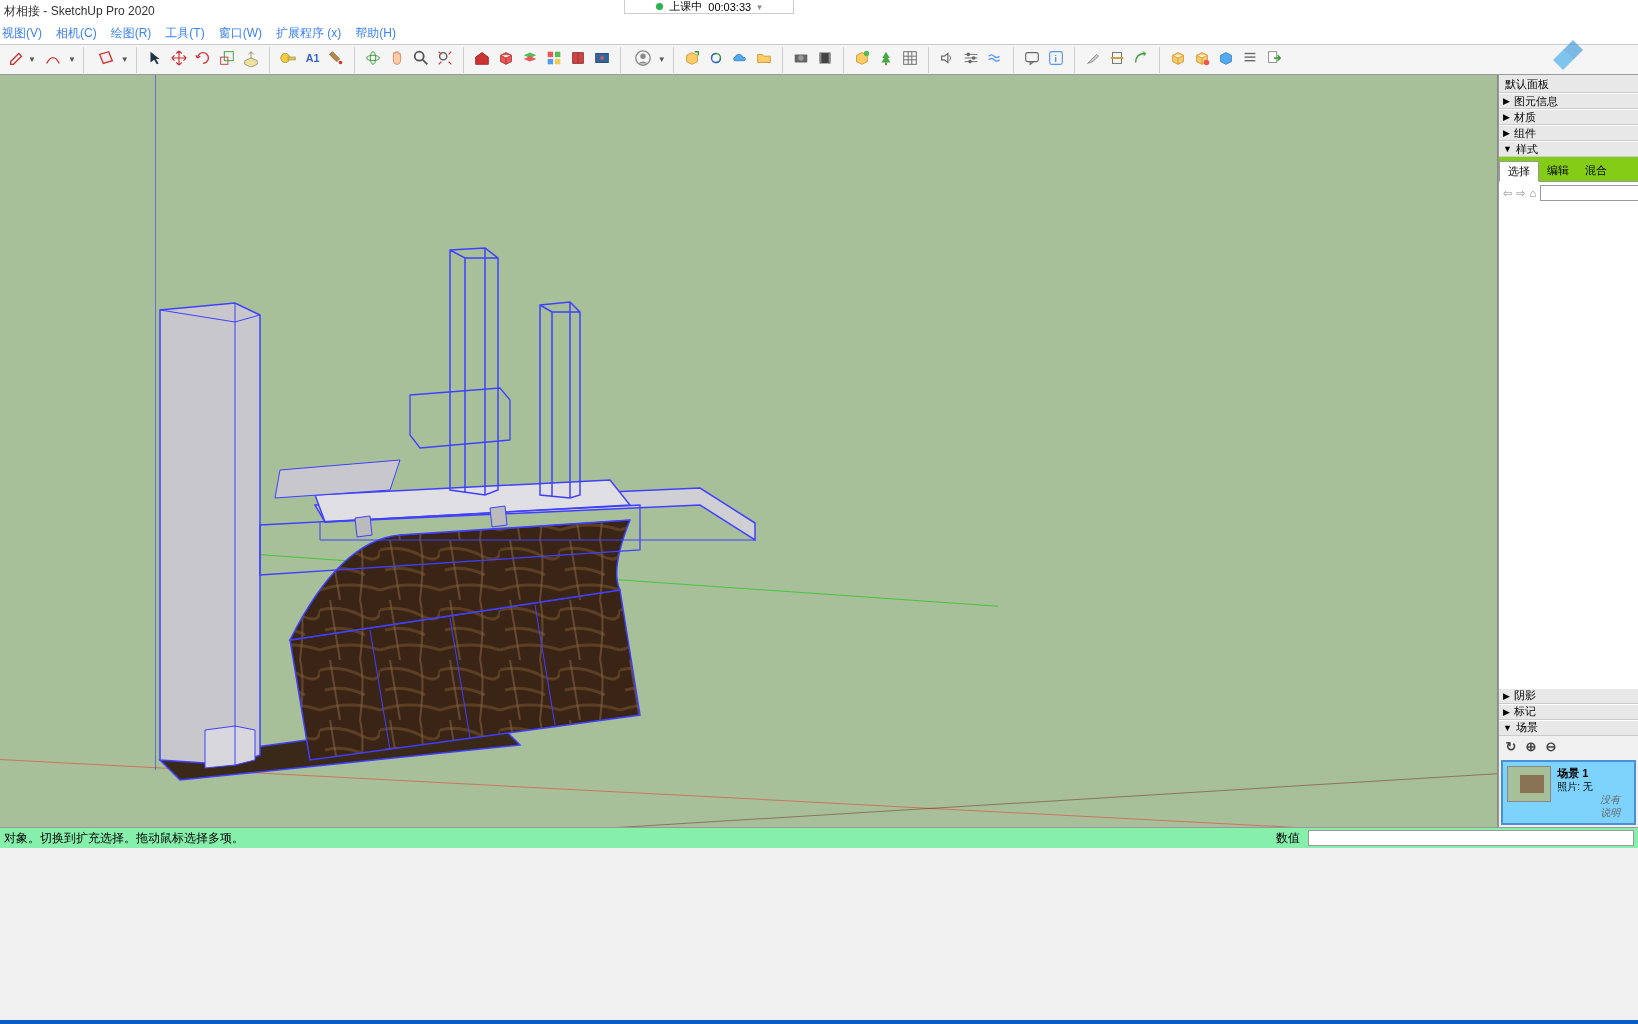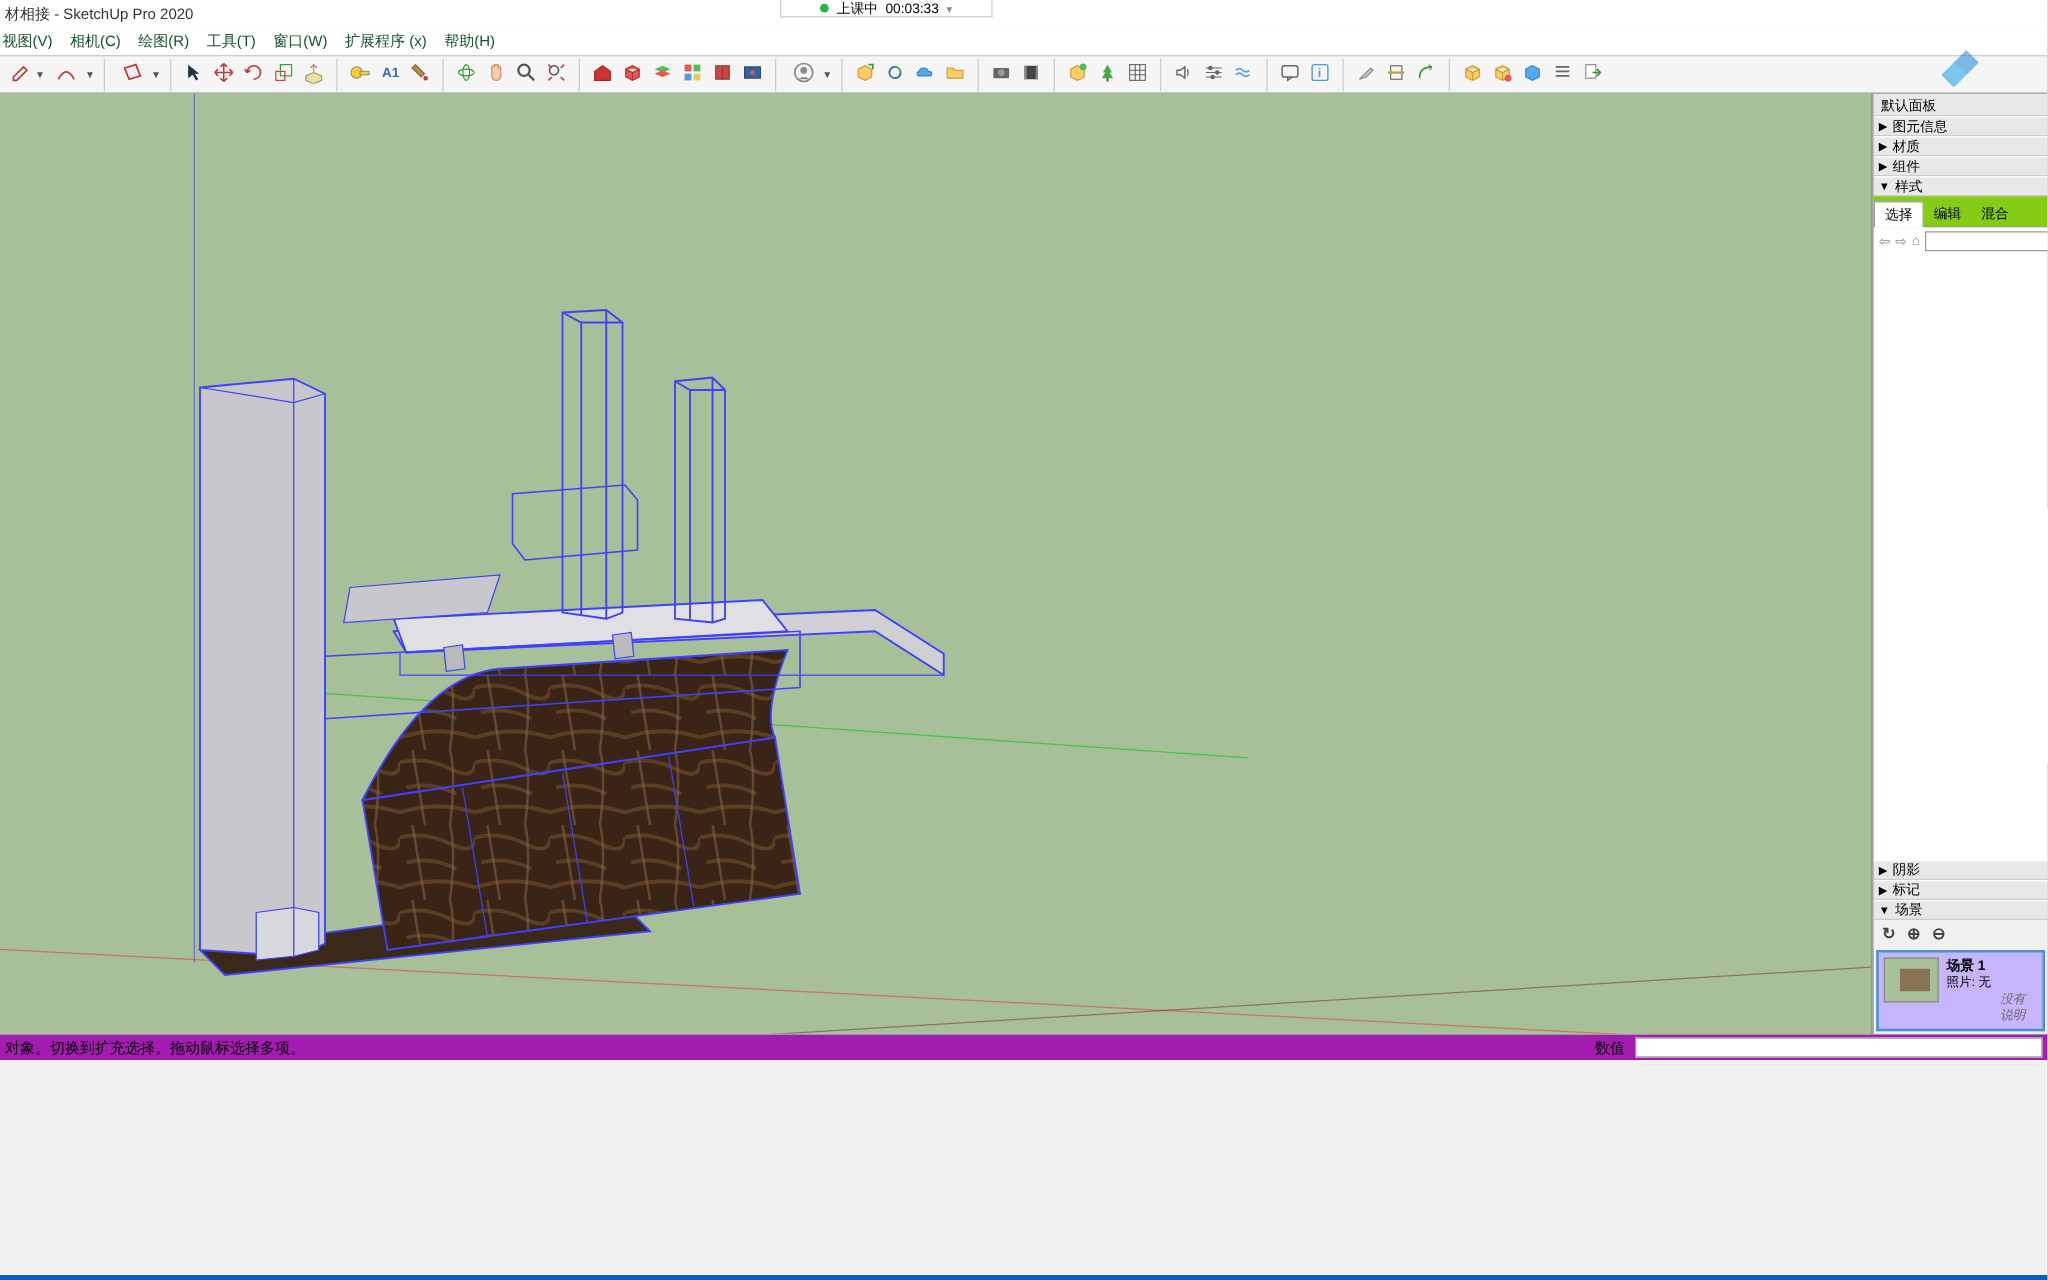--- a/index.html
+++ b/index.html
@@ -4,21 +4,21 @@
 <style>
 * { margin: 0; padding: 0; box-sizing: border-box; font-family: "Microsoft YaHei", Arial, sans-serif; }
 body { width: 1638px; height: 1024px; background: #f0f0f0; overflow: hidden; position: relative; }
 
 .title-bar { height: 22px; background: #fff; display: flex; align-items: center; font-size: 12px; padding-left: 4px; color: #333; }
 
 .header-overlay { position: absolute; top: 0; left: 624px; width: 170px; height: 14px; background: #fff; border: 1px solid #ccc; border-top: none; display: flex; align-items: center; justify-content: center; gap: 6px; font-size: 11px; }
 .rec-dot { width: 7px; height: 7px; border-radius: 50%; background: #2bb24c; }
 .dd-arrow { font-size: 9px; color: #888; }
 
-.menu-bar { height: 22px; background: #fff; display: flex; align-items: center; font-size: 12px; gap: 14px; padding-left: 2px; color: #14532d; }
+.menu-bar { height: 22px; background: #fff; display: flex; align-items: center; font-size: 12px; gap: 14px; padding-left: 2px; color: #3b82f6; }
 .menu-bar span { cursor: default; }
 
 .toolbar { height: 31px; background: #f5f5f5; border-top: 1px solid #ccc; border-bottom: 1px solid #999; display: flex; align-items: center; padding: 0 2px; position: relative; }
 .tb-group { display: flex; align-items: center; gap: 2px; padding: 0 4px; }
 .divider { width: 1px; height: 26px; background: #ccc; margin: 0 3px; }
 .tb-btn { width: 22px; height: 22px; display: flex; align-items: flex-start; justify-content: center; cursor: pointer; }
 .tb-btn.wide { width: 30px; }
 .tb-btn svg { width: 18px; height: 18px; }
 .dd { font-size: 8px; color: #555; margin-left: -2px; }
 .watermark { position: absolute; right: 50px; top: -5px; width: 50px; height: 40px; }
@@ -43,28 +43,28 @@
 
 .style-nav { display: flex; align-items: center; gap: 4px; padding: 3px 4px; background: #fff; font-size: 11px; }
 .style-nav-btn { width: 14px; height: 14px; display: flex; align-items: center; justify-content: center; color: #888; cursor: pointer; }
 .style-nav input { flex: 1; height: 16px; border: 1px solid #999; font-size: 10px; padding: 0 2px; }
 
 .style-list { flex: 1; background: #fff; }
 
 .scene-toolbar { display: flex; gap: 4px; padding: 3px 4px; align-items: center; background: #f0f0f0; }
 .scene-btn { width: 16px; height: 16px; display: flex; align-items: center; justify-content: center; cursor: pointer; font-size: 13px; font-weight: bold; color: #444; }
 
-.scene-item { display: flex; gap: 6px; padding: 4px; border: 2px solid #4a90d9; background: #c4b5fd; margin: 2px; }
+.scene-item { display: flex; gap: 6px; padding: 4px; border: 2px solid #4a90d9; background: #7dd3fc; margin: 2px; }
 .scene-thumb { width: 50px; height: 36px; background: #a8c09a; border: 1px solid #888; position: relative; }
 .scene-thumb::after { content: ''; position: absolute; left: 12px; top: 8px; width: 24px; height: 18px; background: #8a7355; }
 .scene-info { font-size: 10px; line-height: 1.3; }
 .scene-name { font-weight: bold; font-size: 11px; }
 .scene-sub { font-style: italic; color: #666; margin-left: 43px; }
 
-.status-bar { height: 21px; background: #a21caf; border-top: 1px solid #999; display: flex; align-items: center; font-size: 12px; }
+.status-bar { height: 21px; background: #86efac; border-top: 1px solid #999; display: flex; align-items: center; font-size: 12px; }
 .status-left { flex: 1; padding-left: 4px; }
 .status-right { width: 370px; display: flex; align-items: center; }
 .status-label { padding: 0 8px; }
 .status-input { flex: 1; height: 16px; border: 1px solid #999; background: #fff; margin-right: 4px; }
 
 .taskbar { position: absolute; bottom: 0; left: 0; right: 0; height: 4px; background: #0a5bc4; }
 
 
 .ground { position: absolute; top: 683px; left: -20px; right: -20px; height: 1px; background: rgba(255,0,0,0.4); transform: rotate(3deg); transform-origin: left; }
 .ground2 { position: absolute; top: 697px; left: -20px; right: -20px; height: 1px; background: rgba(100,0,0,0.4); transform: rotate(-3.5deg); transform-origin: right; }

